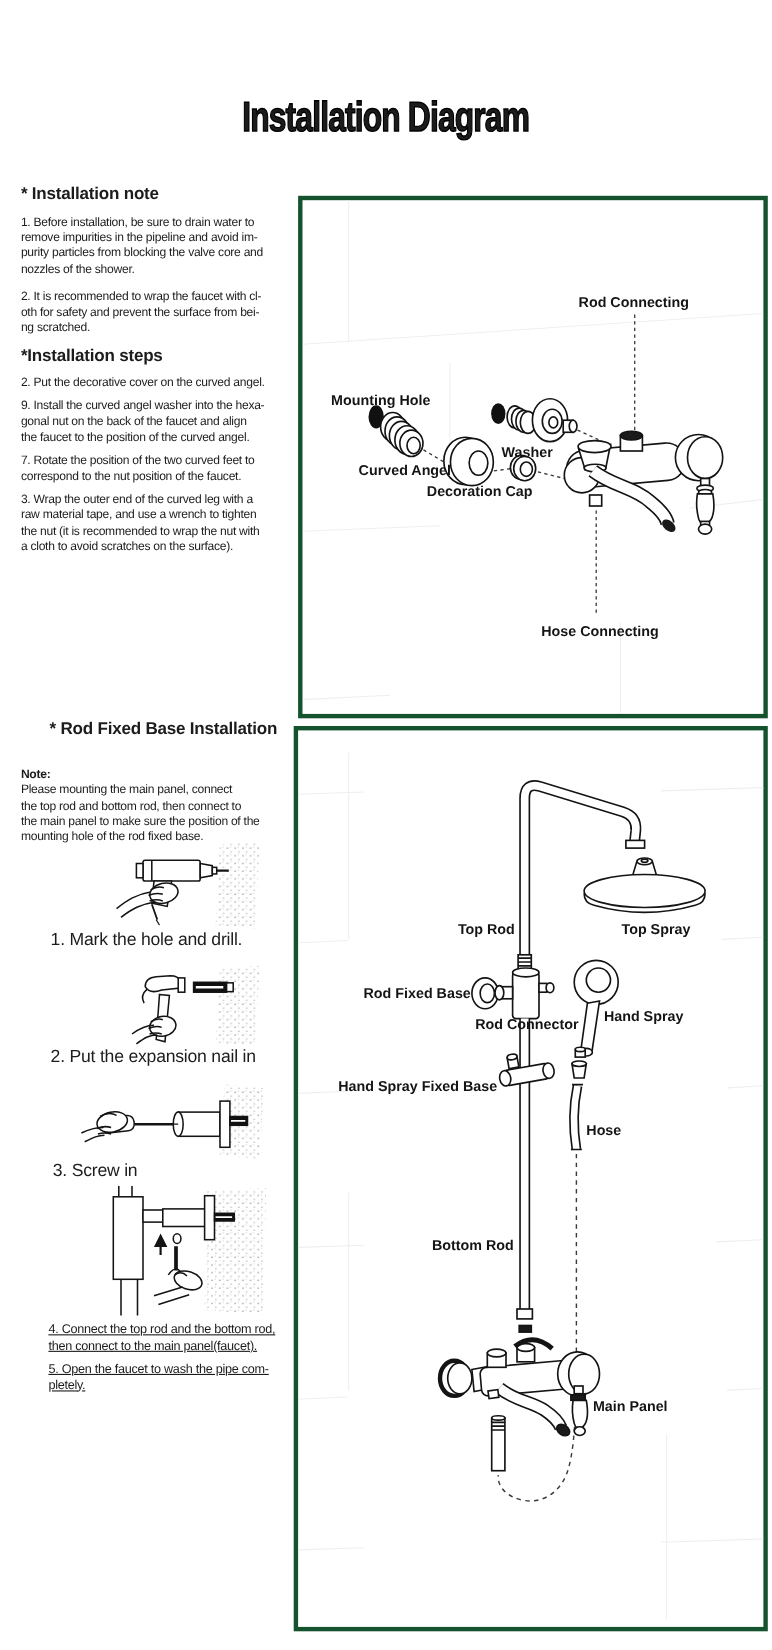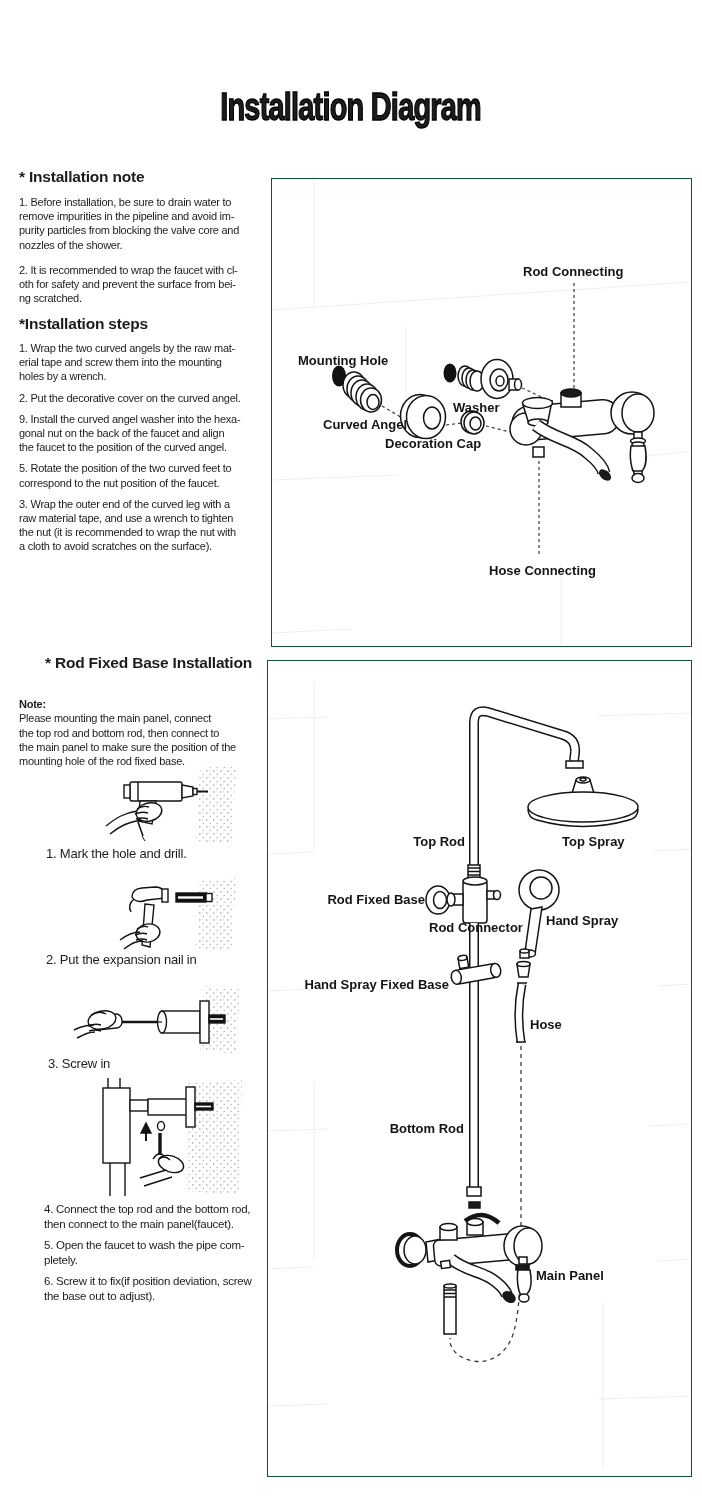--- a/index.html
+++ b/index.html
@@ -6,22 +6,22 @@
   .page{position:relative;width:702px;height:1500px;background:#ffffff;overflow:hidden;
         font-family:"Liberation Sans",sans-serif;color:#1c1c1c;}
   .title{position:absolute;left:0;right:0;top:86px;text-align:center;}
   .title span{display:inline-block;font-size:38px;font-weight:bold;letter-spacing:-1px;
         transform:scaleX(0.76);transform-origin:center;-webkit-text-stroke:1.3px #000;}
   .h2{position:absolute;font-size:15.5px;font-weight:bold;letter-spacing:-0.2px;}
   .txtcol{position:absolute;left:19px;width:262px;font-size:11px;line-height:14.2px;
         letter-spacing:-0.25px;}
   .txtcol p{margin:0 0 7px 0;white-space:pre-line;}
   .preline{white-space:pre-line;}
-  .panel{position:absolute;border:1px solid #14532d;background:#fff;}
-  .cap{position:absolute;font-size:13px;letter-spacing:-0.2px;}
+  .panel{position:absolute;border:4px solid #14532d;background:#fff;}
+  .cap{position:absolute;font-size:16px;letter-spacing:-0.2px;}
   .figsvg{position:absolute;}
   svg text.lbl{font-family:"Liberation Sans",sans-serif;font-size:13px;font-weight:bold;fill:#141414;}
 </style>
 </head>
 <body>
 
 <div class="page">
 
   <div class="title">
     <span>Installation Diagram</span>
@@ -33,28 +33,25 @@
 remove impurities in the pipeline and avoid im-
 purity particles from blocking the valve core and
 nozzles of the shower.</p>
     <p>2. It is recommended to wrap the faucet with cl-
 oth for safety and prevent the surface from bei-
 ng scratched.</p>
   </div>
 
   <div class="h2" style="left:19px;top:315px;">*Installation steps</div>
   <div class="txtcol" style="top:341px;">
-    <p>1. Wrap the two curved angels by the raw mat-
-erial tape and screw them into the mounting
-holes by a wrench.</p>
     <p>2. Put the decorative cover on the curved angel.</p>
     <p>9. Install the curved angel washer into the hexa-
 gonal nut on the back of the faucet and align
 the faucet to the position of the curved angel.</p>
-    <p>5. Rotate the position of the two curved feet to
+    <p>7. Rotate the position of the two curved feet to
 correspond to the nut position of the faucet.</p>
     <p>3. Wrap the outer end of the curved leg with a
 raw material tape, and use a wrench to tighten
 the nut (it is recommended to wrap the nut with
 a cloth to avoid scratches on the surface).</p>
   </div>
 
   <div class="panel" style="left:271px;top:178px;width:419px;height:467px;">
     <svg width="419" height="467" viewBox="0 0 419 467">
       <defs>
@@ -231,27 +228,25 @@
       <polygon points="83,55 88,45 93,55" fill="#141414"></polygon>
       <ellipse cx="103" cy="48" rx="3.5" ry="4.5"></ellipse>
       <line x1="102" y1="55" x2="102" y2="77" stroke-width="3.4"></line>
       <path d="M95,81 C99,75 103,74 106,78" fill="none"></path>
       <ellipse cx="113" cy="86" rx="13" ry="8" transform="rotate(18 113 86)"></ellipse>
       <path d="M101,81 C105,78 109,79 112,82" fill="none"></path>
       <path d="M82,100 L108,92 M86,108 L114,99" fill="none"></path>
     </g>
   </svg>
 
-  <div class="txtcol" style="left:44px;top:1202px;width:240px;font-size:11.5px;line-height:14.5px;">
+  <div class="txtcol" style="left:44px;top:1202px;width:240px;font-size:11.5px;line-height:14.5px;text-decoration:underline;">
     <p>4. Connect the top rod and the bottom rod,
 then connect to the main panel(faucet).</p>
     <p>5. Open the faucet to wash the pipe com-
 pletely.</p>
-    <p>6. Screw it to fix(if position deviation, screw
-the base out to adjust).</p>
   </div>
 
   <div class="panel" style="left:267px;top:660px;width:423px;height:815px;">
     <svg width="423" height="815" viewBox="0 0 423 815">
 
       <g stroke="#efefef" stroke-width="1">
         <line x1="46" y1="20" x2="46" y2="190"></line>
         <line x1="0" y1="58" x2="60" y2="56"></line>
         <line x1="330" y1="55" x2="423" y2="52"></line>
         <line x1="0" y1="193" x2="45" y2="191"></line>

